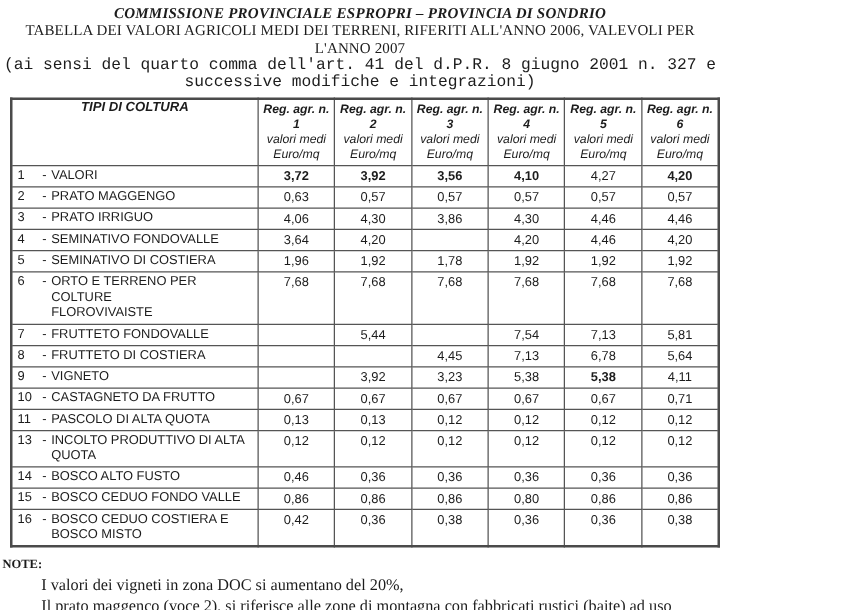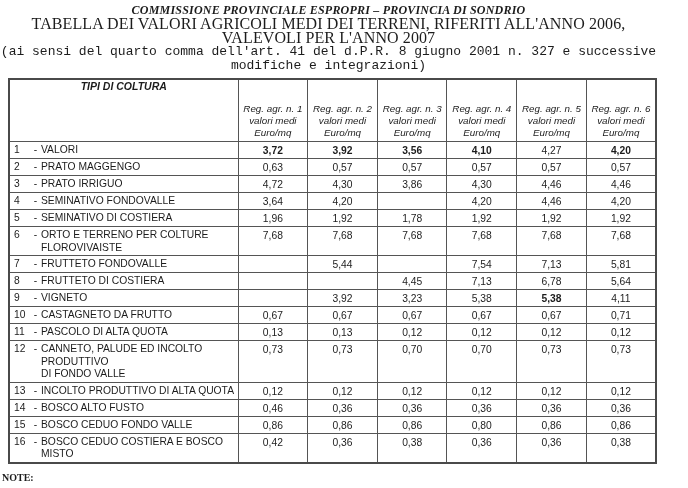--- a/index.html
+++ b/index.html
@@ -1,38 +1,38 @@
 <!DOCTYPE html>
 <html><head>
 <meta charset="utf-8">
 <style>
   * { margin: 0; padding: 0; box-sizing: border-box; }
   html, body { background: #ffffff; }
   .page {
     position: relative;
-    width: 657px;
+    width: 576px;
     height: 488px;
     background: #ffffff;
     color: #1c1c1c;
     overflow: hidden;
     font-family: "Liberation Serif", serif;
   }
   
   .title-block { padding-top: 3px; text-align: center; }
   .title-main {
     font-family: "Liberation Serif", serif;
     font-size: 12px;
     font-weight: bold;
     font-style: italic;
     line-height: 14px;
     letter-spacing: 0.2px;
   }
   .title-sub {
     font-family: "Liberation Serif", serif;
-    font-size: 16px;
+    font-size: 12px;
     line-height: 14px;
     letter-spacing: 0.1px;
   }
   .title-ref {
     font-family: Liberation Mono, monospace;
     font-size: 13px;
     line-height: 14px;
   }
   
   table.values {
@@ -60,21 +60,21 @@
   th.region-hdr {
     width: 72px;
     height: 40px;
     font-size: 9.8px;
     font-style: italic;
     font-weight: normal;
     text-align: center;
     padding: 2px 1px;
     line-height: 12px;
   }
-  th.region-hdr .h1 { font-weight: normal; margin-top: 21px; }
+  th.region-hdr .h1 { font-weight: bold; }
   td.label-cell { font-size: 10.3px; padding: 0; height: 17px; }
   .label-inner { display: flex; padding: 2px 2px 1px 4px; line-height: 12.5px; }
   .label-inner .num  { flex: none; width: 16px; text-align: left; }
   .label-inner .dash { flex: none; width: 11px; text-align: center; }
   .label-inner .lbl  { flex: 1; }
   td.value-cell {
     font-size: 10.3px;
     text-align: center;
     padding-top: 3px;
     line-height: 12.5px;
@@ -174,21 +174,21 @@
         </tr>
 
   <tr>
     <td class="label-cell">
       <div class="label-inner">
         <span class="num">3</span>
         <span class="dash">-</span>
         <span class="lbl">PRATO IRRIGUO</span>
       </div>
     </td>
-  <td class="value-cell">4,72</td>
+  <td class="value-cell">4,06</td>
           <td class="value-cell">4,30</td>
           <td class="value-cell">3,86</td>
           <td class="value-cell">4,30</td>
           <td class="value-cell">4,46</td>
           <td class="value-cell">4,46</td>
         </tr>
 
   <tr>
     <td class="label-cell">
       <div class="label-inner">
@@ -310,35 +310,20 @@
       </div>
     </td>
   <td class="value-cell">0,13</td>
           <td class="value-cell">0,13</td>
           <td class="value-cell">0,12</td>
           <td class="value-cell">0,12</td>
           <td class="value-cell">0,12</td>
           <td class="value-cell">0,12</td>
         </tr>
 
-  <tr>
-    <td class="label-cell">
-      <div class="label-inner">
-        <span class="num">12</span>
-        <span class="dash">-</span>
-        <span class="lbl">CANNETO, PALUDE ED INCOLTO PRODUTTIVO<br>DI FONDO VALLE</span>
-      </div>
-    </td>
-  <td class="value-cell">0,73</td>
-          <td class="value-cell">0,73</td>
-          <td class="value-cell">0,70</td>
-          <td class="value-cell">0,70</td>
-          <td class="value-cell">0,73</td>
-          <td class="value-cell">0,73</td>
-        </tr>
 
   <tr>
     <td class="label-cell">
       <div class="label-inner">
         <span class="num">13</span>
         <span class="dash">-</span>
         <span class="lbl">INCOLTO PRODUTTIVO DI ALTA QUOTA</span>
       </div>
     </td>
   <td class="value-cell">0,12</td>

